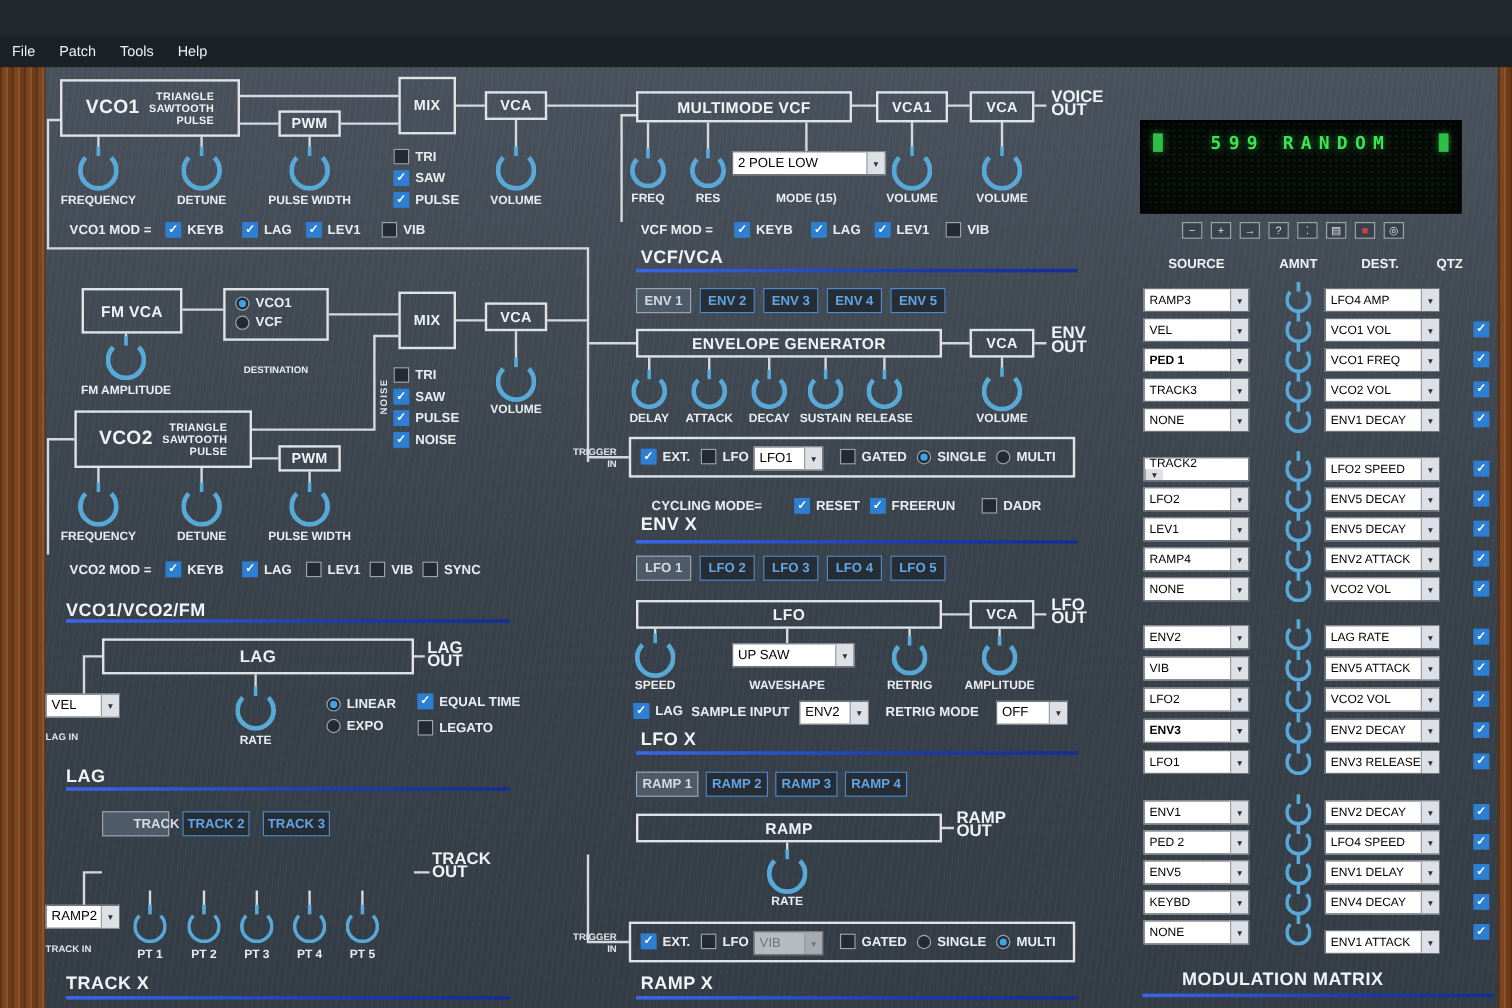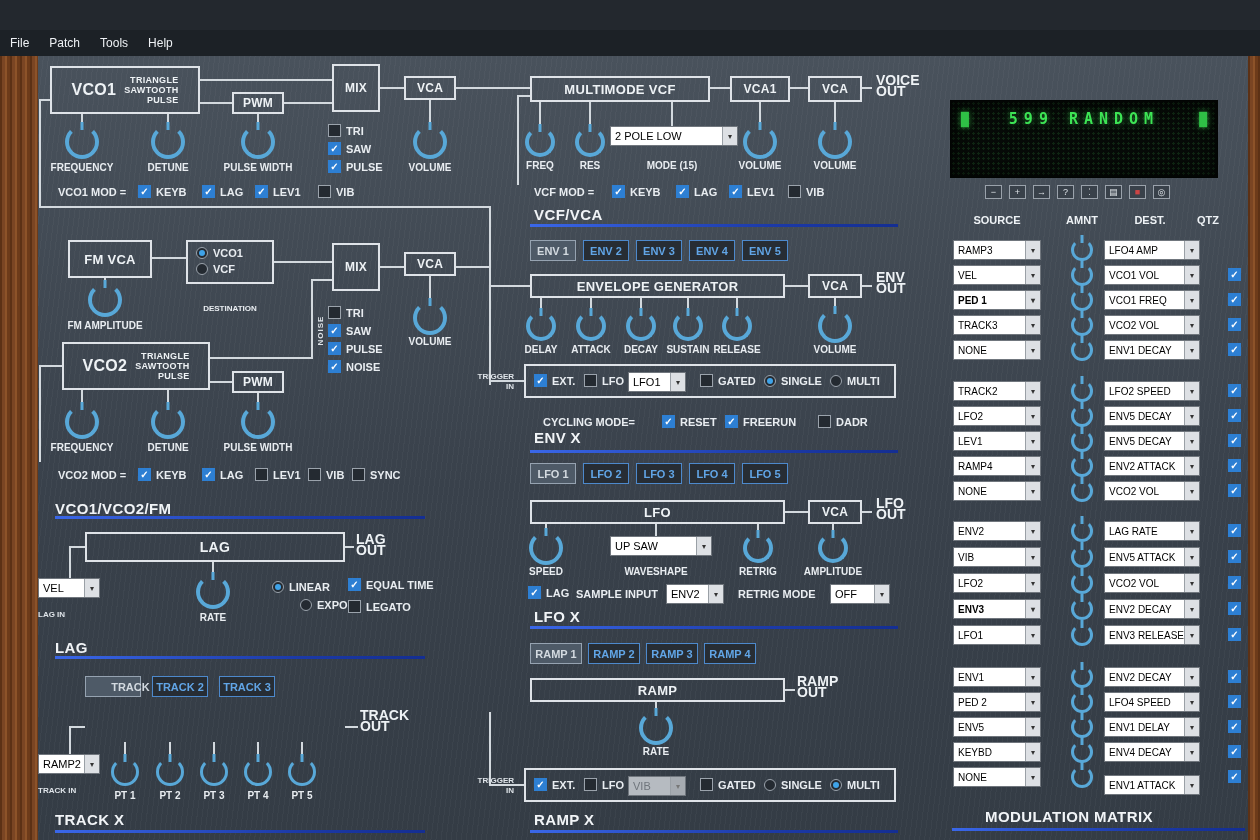--- a/index.html
+++ b/index.html
@@ -323,21 +323,21 @@
       <span class="cbl">VCO1</span>
     </div>
     <div class="check" style="left: 196px; top: 263px;">
       <span class="rb "></span>
       <span class="cbl">VCF</span>
     </div>
     <div class="check" style="left: 272px; top: 581px;">
       <span class="rb selected"></span>
       <span class="cbl">LINEAR</span>
     </div>
-    <div class="check" style="left: 272px; top: 599px; margin-left: 28px;">
+    <div class="check" style="left: 272px; top: 599px;">
       <span class="rb "></span>
       <span class="cbl">EXPO</span>
     </div>
     <div class="check" style="left: 764px; top: 375px;">
       <span class="rb selected"></span>
       <span class="cbl">SINGLE</span>
     </div>
     <div class="check" style="left: 830px; top: 375px;">
       <span class="rb "></span>
       <span class="cbl">MULTI</span>
@@ -509,21 +509,21 @@
     <div class="combo sm" style="left: 953px; top: 340px; width: 88px;">
       <span class="cval">NONE</span>
       <span class="carr">▾</span>
     </div>
     <div class="knob" style="left: 1071px; top: 339px; width: 22px; height: 22px; border-width: 3px;"></div>
     <div class="combo sm" style="left: 1104px; top: 340px; width: 96px;">
       <span class="cval">ENV1 DECAY</span>
       <span class="carr">▾</span>
     </div>
     <div class="cb checked" style="position: absolute; left: 1228px; top: 343px;"></div>
-    <div class="combo sm" style="left: 953px; top: 381px; width: 88px;">
+    <div class="combo sm" style="left: 953px; top: 381px; width: 88px; flex-direction: column;">
       <span class="cval">TRACK2</span>
       <span class="carr">▾</span>
     </div>
     <div class="knob" style="left: 1071px; top: 380px; width: 22px; height: 22px; border-width: 3px;"></div>
     <div class="combo sm" style="left: 1104px; top: 381px; width: 96px;">
       <span class="cval">LFO2 SPEED</span>
       <span class="carr">▾</span>
     </div>
     <div class="cb checked" style="position: absolute; left: 1228px; top: 384px;"></div>
     <div class="combo sm" style="left: 953px; top: 406px; width: 88px;">

